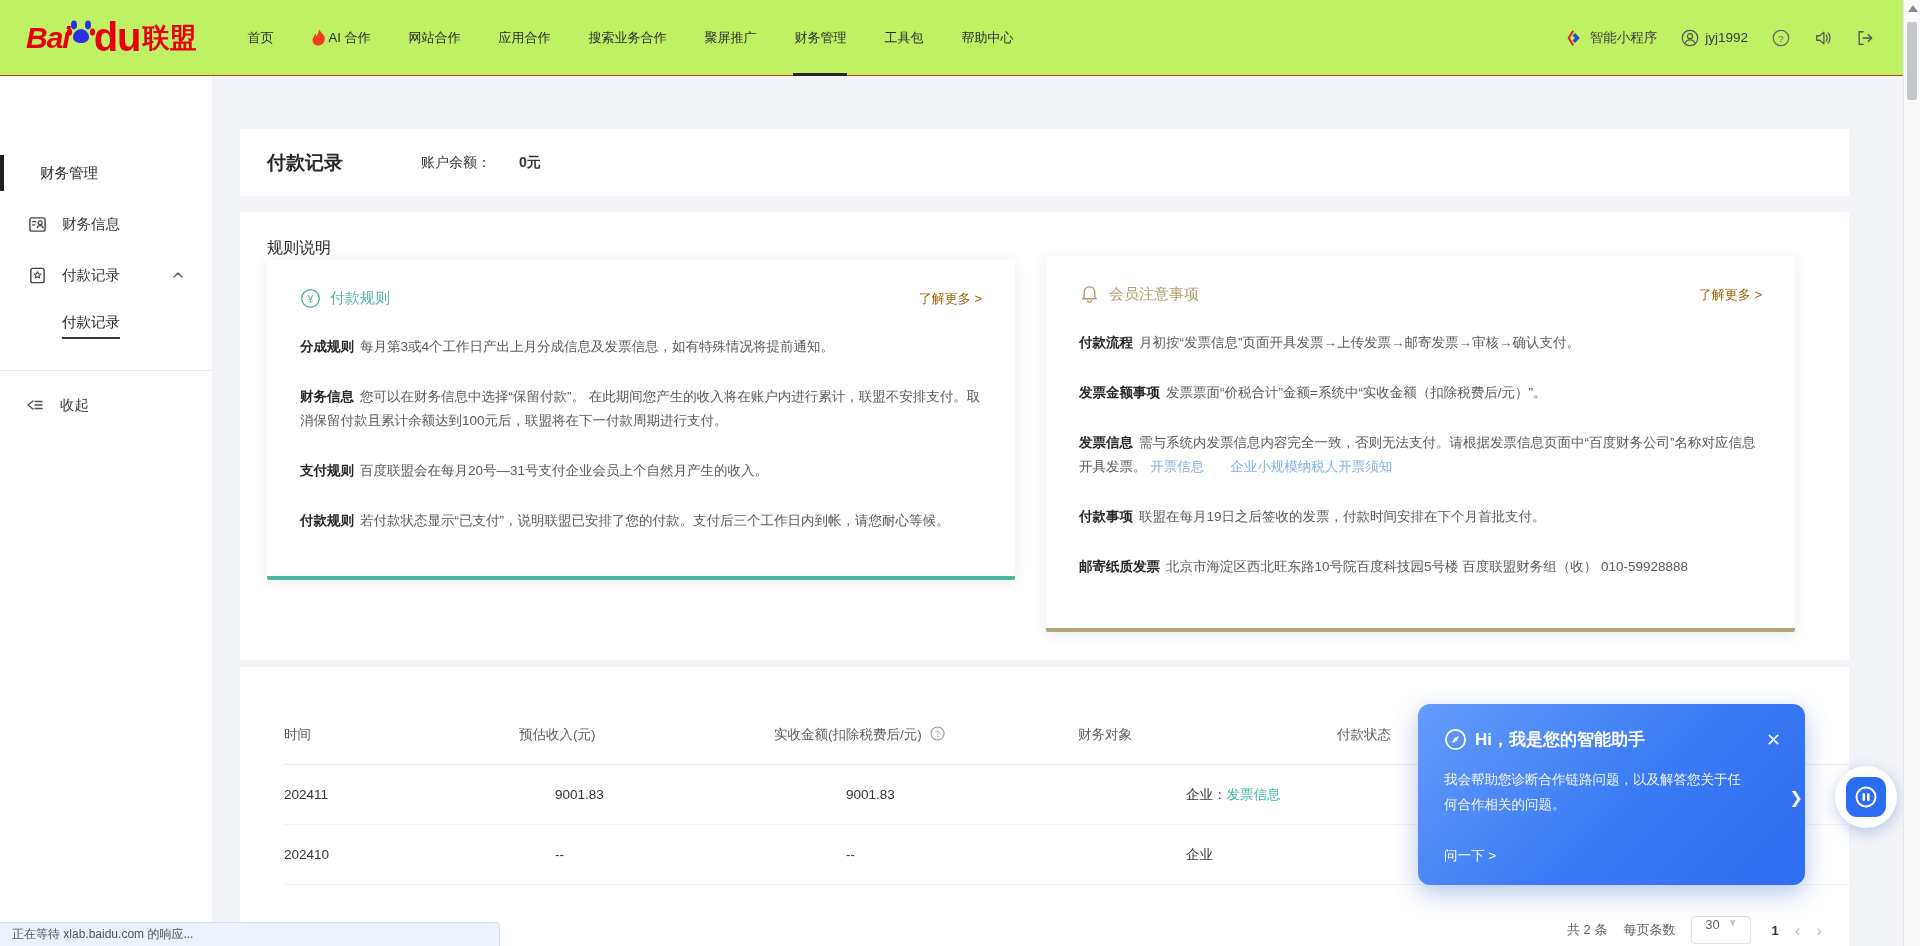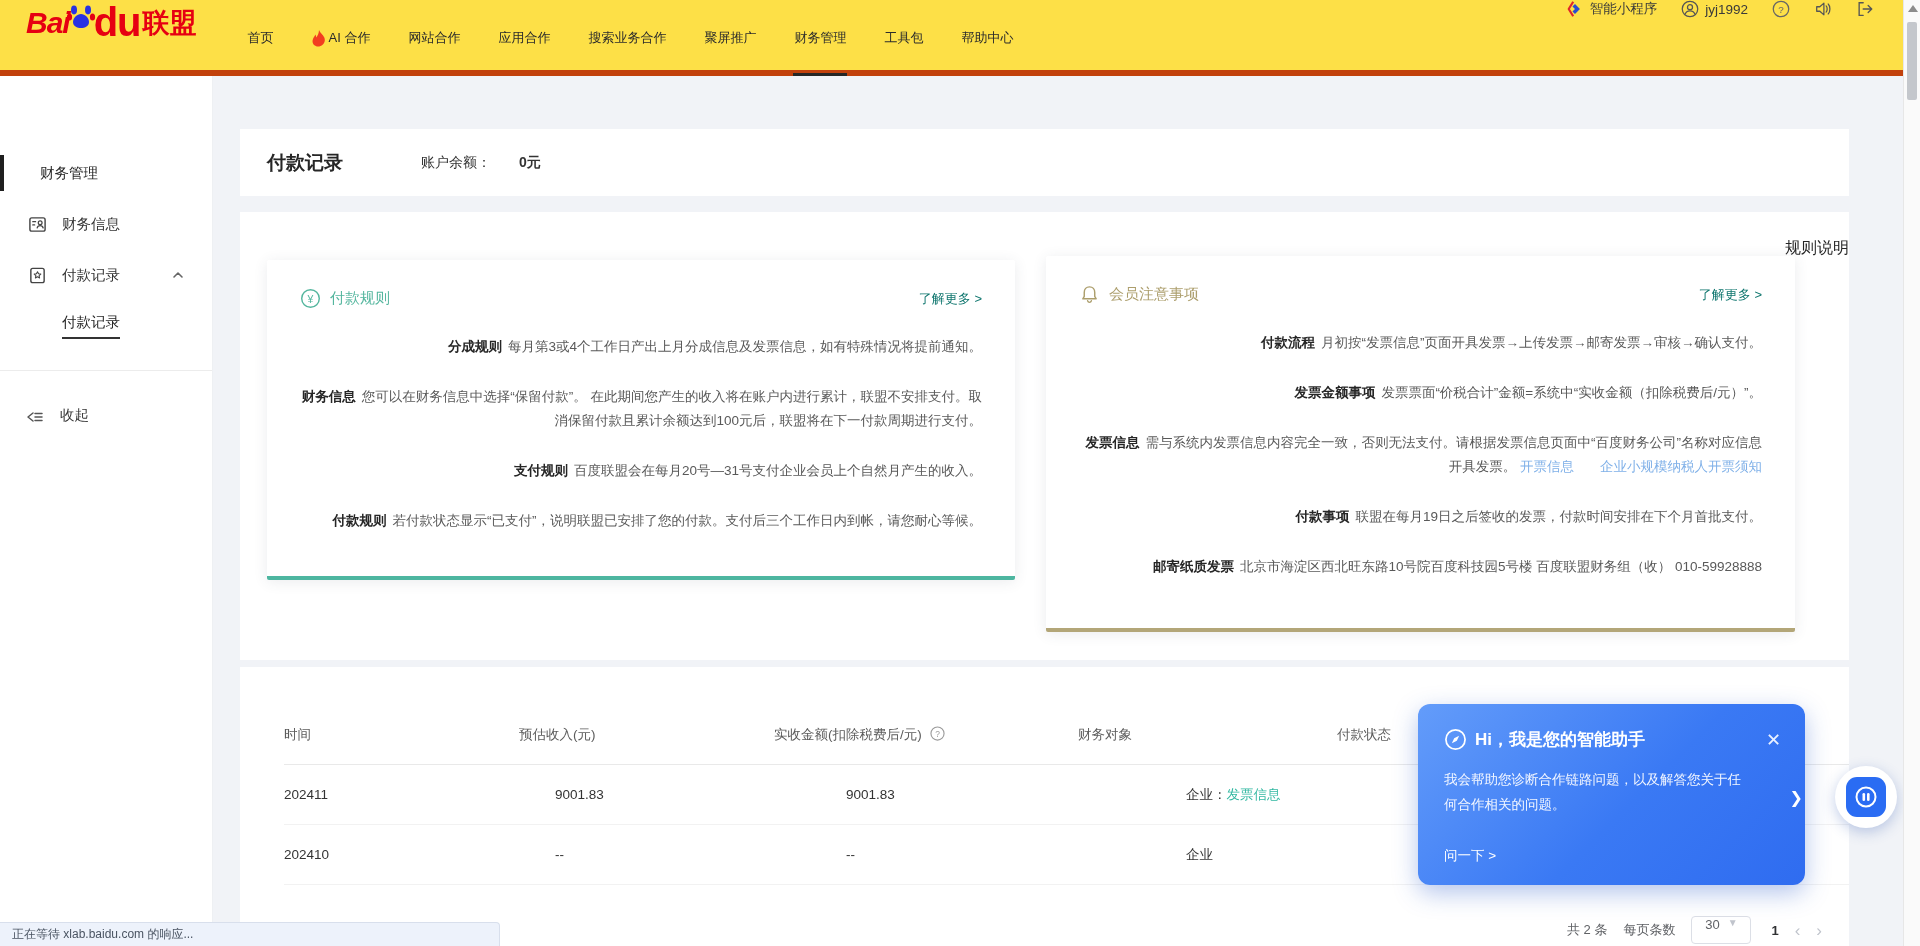--- a/index.html
+++ b/index.html
@@ -1,22 +1,22 @@
 <!DOCTYPE html>
 <html><head>
 <meta charset="utf-8">
 <style>
   * { margin:0; padding:0; box-sizing:border-box; }
   html,body { width:1920px; height:946px; overflow:hidden; }
   body { font-family:"Liberation Sans","DejaVu Sans",sans-serif; background:#f1f3f7; color:#333; }
   #screen { position:relative; width:1920px; height:946px; overflow:hidden; }
 
   
-  .topnav { position:absolute; top:0; left:0; width:1920px; height:76px; background:#fde047;
-            border-bottom:6px solid #c2410c; display:flex; align-items:flex-start; z-index:30; }
+  .topnav { position:absolute; top:0; left:0; width:1920px; height:76px; background:#bef264;
+            border-bottom:1px solid #c2410c; display:flex; align-items:center; z-index:30; }
   .logo { display:flex; align-items:center; margin-left:26px; cursor:pointer; }
   .logo .bai { color:#e60012; font-weight:bold; font-size:30px; font-style:italic; letter-spacing:-1px; }
   .logo .du  { color:#e60012; font-weight:bold; font-size:40px; letter-spacing:-1px; }
   .logo .paw { width:30px; height:30px; margin:0 -2px 14px -4px; }
   .logo .union { color:#e60012; font-weight:bold; font-size:27px; margin-left:2px; }
   .nav-items { display:flex; align-items:center; margin-left:32px; height:76px; }
   .nav-item { position:relative; height:76px; display:flex; align-items:center; padding:0 19px;
               font-size:13px; color:#2b2b2b; cursor:pointer; white-space:nowrap; }
   .nav-item .flame { width:14px; height:17px; margin-right:3px; }
   .nav-item.active::after { content:""; position:absolute; left:18px; right:18px; bottom:0;
@@ -32,42 +32,42 @@
   .side-group .bar { position:absolute; left:0; top:1px; width:4px; height:36px; background:#1f1f1f; }
   .side-group .lbl { margin-left:40px; font-size:14.5px; color:#262626; }
   .side-item { height:38px; margin-top:13px; display:flex; align-items:center; cursor:pointer; }
   .side-item .ic { width:19px; height:19px; margin-left:28px; }
   .side-item .lbl { margin-left:15px; font-size:14.5px; color:#333; }
   .side-item .chev { margin-left:auto; margin-right:28px; width:12px; height:12px; }
   .side-sub { height:36px; margin-top:14px; display:flex; align-items:center; cursor:pointer; }
   .side-sub .lbl { margin-left:62px; font-size:14.5px; color:#262626; border-bottom:2px solid #333;
                    padding-bottom:5px; }
   .side-divider { margin-top:26px; border-top:1px solid #ececec; }
-  .side-collapse { height:40px; margin-top:14px; display:flex; align-items:flex-end; cursor:pointer; }
+  .side-collapse { height:40px; margin-top:14px; display:flex; align-items:center; cursor:pointer; }
   .side-collapse .ic { width:18px; height:16px; margin-left:26px; }
   .side-collapse .lbl { margin-left:16px; font-size:14.5px; color:#333; }
 
   
   .card { position:absolute; background:#fff; }
   .header-card { left:240px; top:129px; width:1609px; height:67px; display:flex; align-items:center; }
   .page-title { font-size:19px; font-weight:bold; color:#262626; margin-left:27px; }
   .balance { margin-left:78px; font-size:14px; color:#333; }
   .balance .val { margin-left:28px;font-weight:bold; }
 
-  .rules-card { left:240px; top:212px; width:1609px; height:448px;text-align:right; }
+  .rules-card { left:240px; top:212px; width:1609px; height:448px; }
   .section-title { font-size:16px; color:#262626; padding:26px 0 0 27px; }
   .rule-panel { position:absolute; background:#fff; border-radius:2px;
                 box-shadow:0 2px 14px rgba(60,70,90,.10); padding:28px 33px 0 33px; }
   .rule-panel.left  { left:27px;  top:48px; width:748px; height:320px; border-bottom:4px solid #4db6a0; }
   .rule-panel.right { left:806px; top:44px; width:749px; height:376px; border-bottom:4px solid #b3a678; }
   .panel-head { display:flex; align-items:center; }
   .panel-head .picon { width:21px; height:21px; margin-right:9px; }
   .panel-title.teal { color:#54b69e; font-size:15px; }
   .panel-title.olive { color:#ac9e6c; font-size:15px; }
-  .more-link { margin-left:auto; font-size:13px; color:#0f766e; cursor:pointer; }
+  .more-link { margin-left:auto; font-size:13px; color:#a16207; cursor:pointer; }
   .rule-item { margin-top:26px; font-size:13.5px; line-height:24px; color:#595959; }
   .rule-item b { color:#262626; font-weight:bold; margin-right:6px; }
   .rule-item a { color:#7fb0e8; text-decoration:none; cursor:pointer; }
   .rule-item a + a { margin-left:26px; }
 
   
   .table-card { left:240px; top:667px; width:1609px; height:279px; }
   .tbl { padding:0 0 0 44px; }
   .trow { display:flex; align-items:center; }
   .trow.head { height:98px; border-bottom:1px solid #e9e9e9; color:#5c5c5c; font-size:13.5px;

